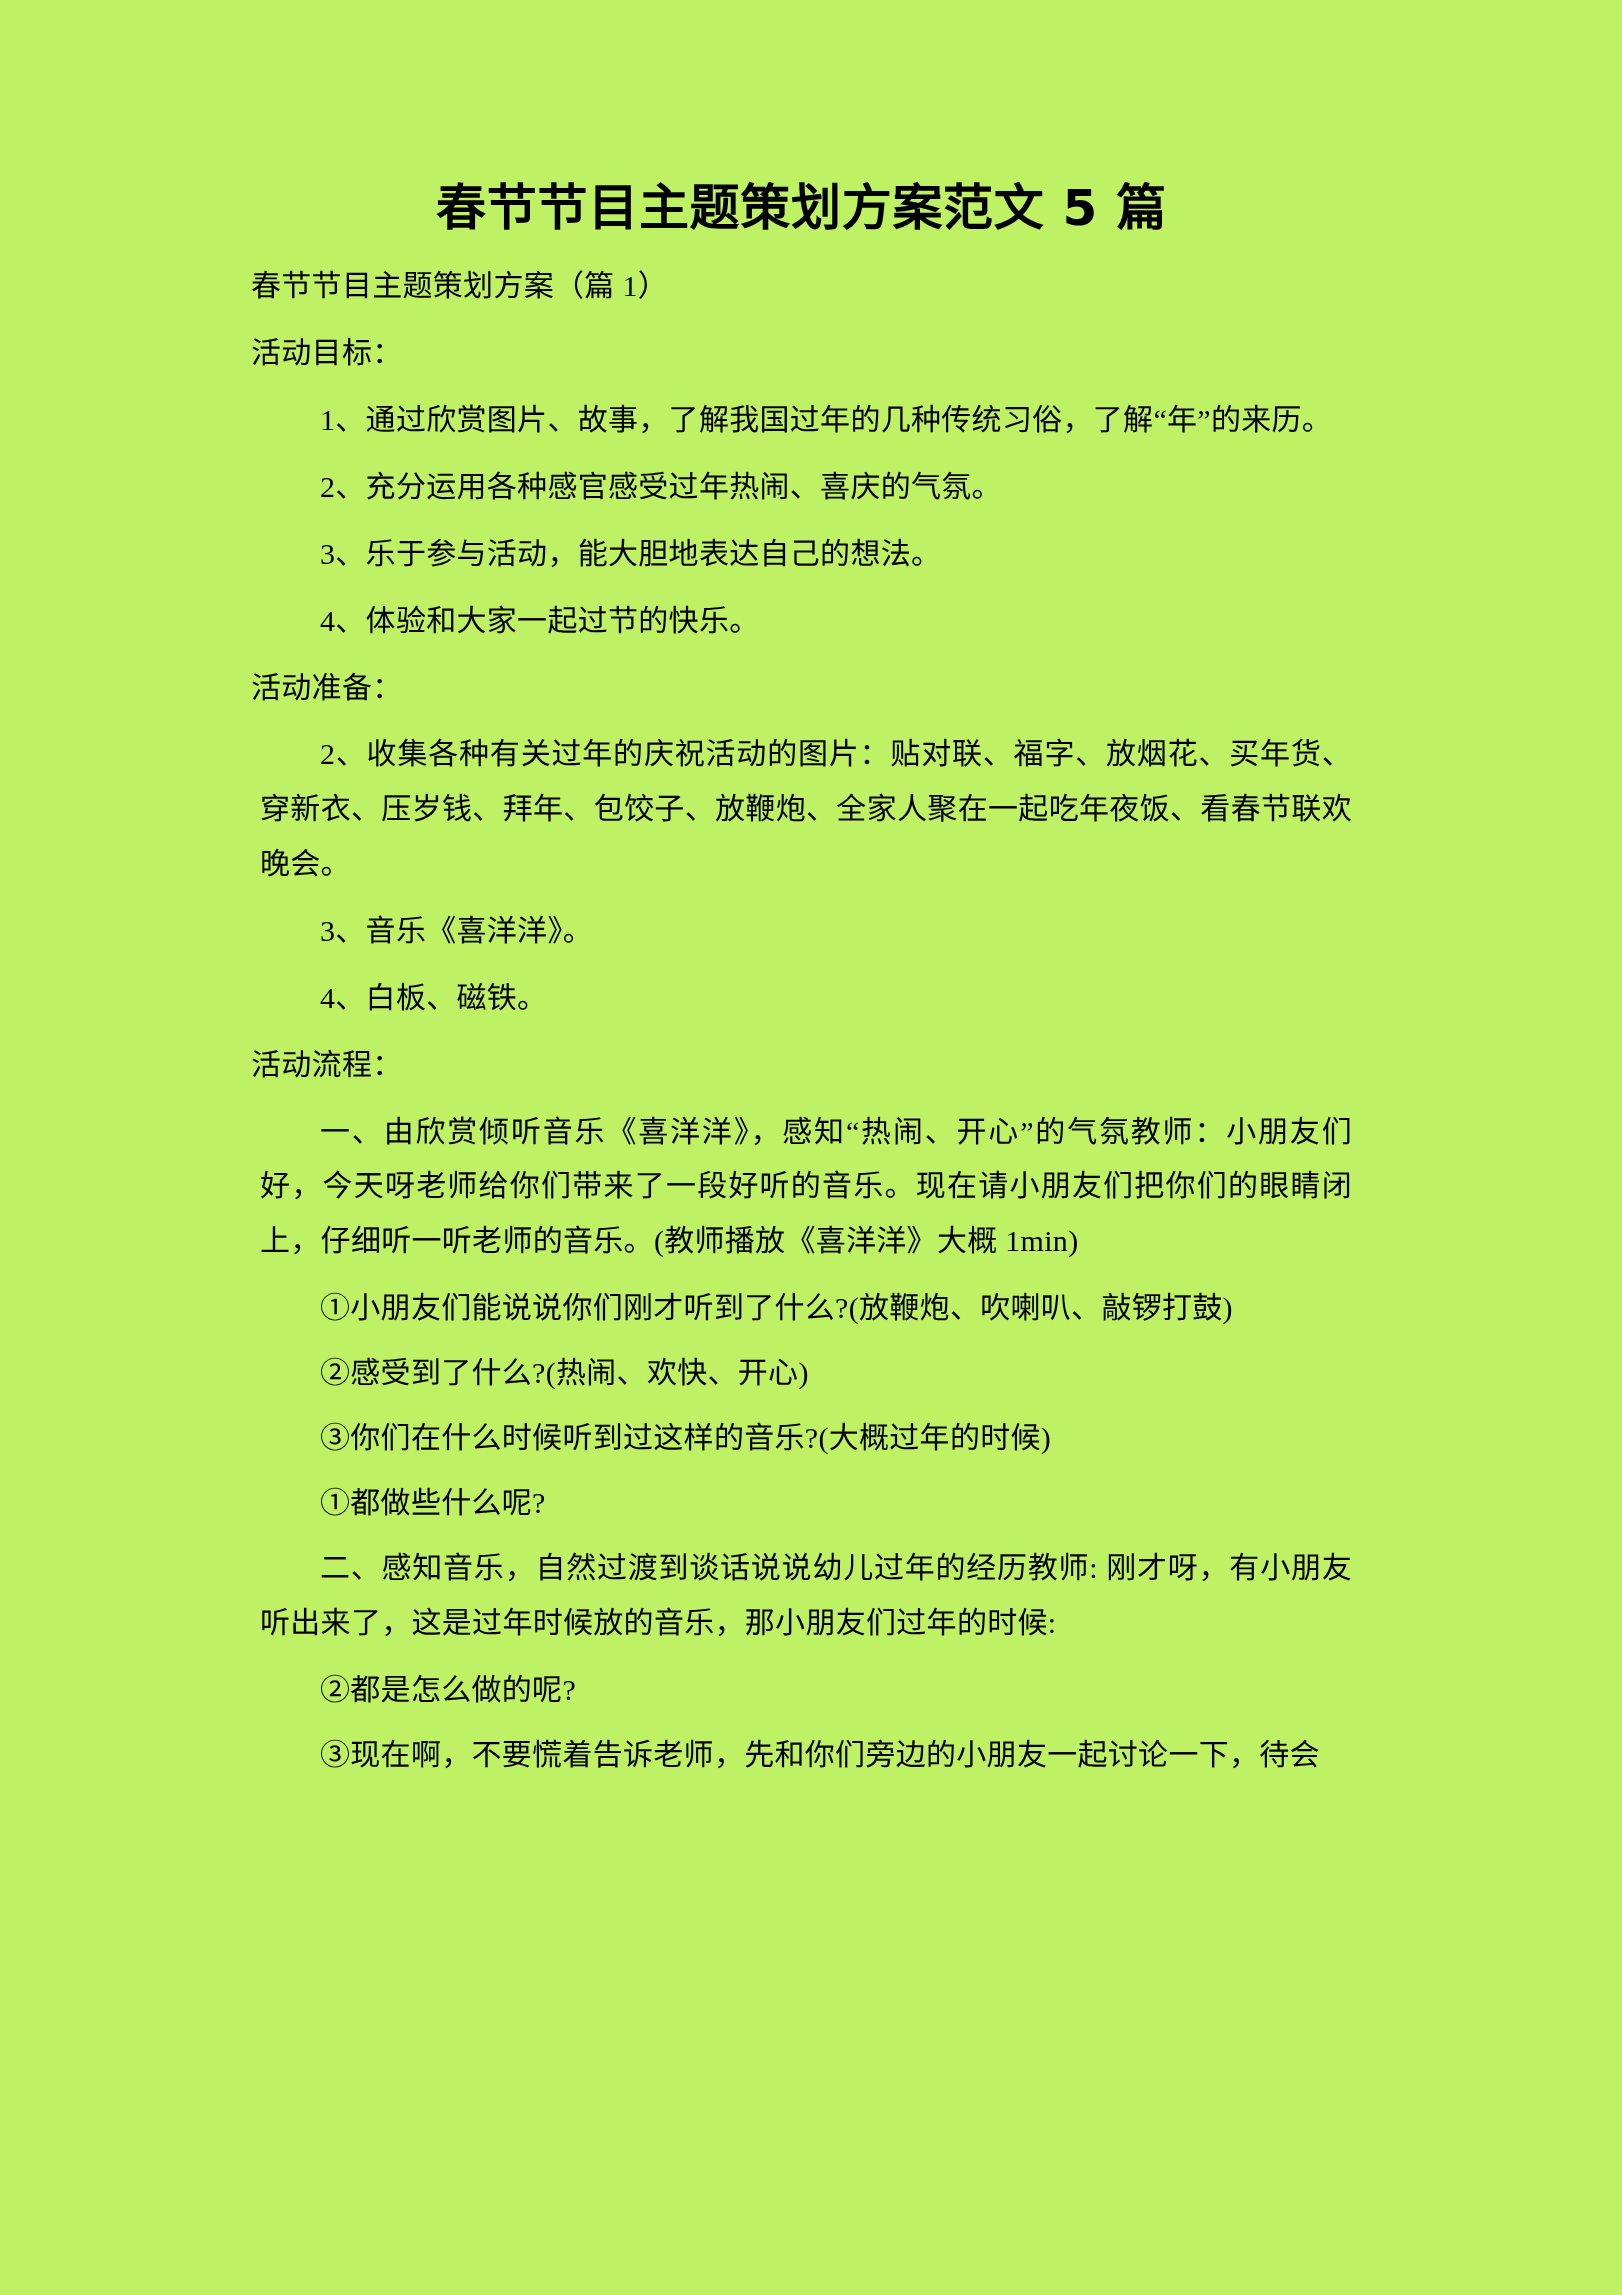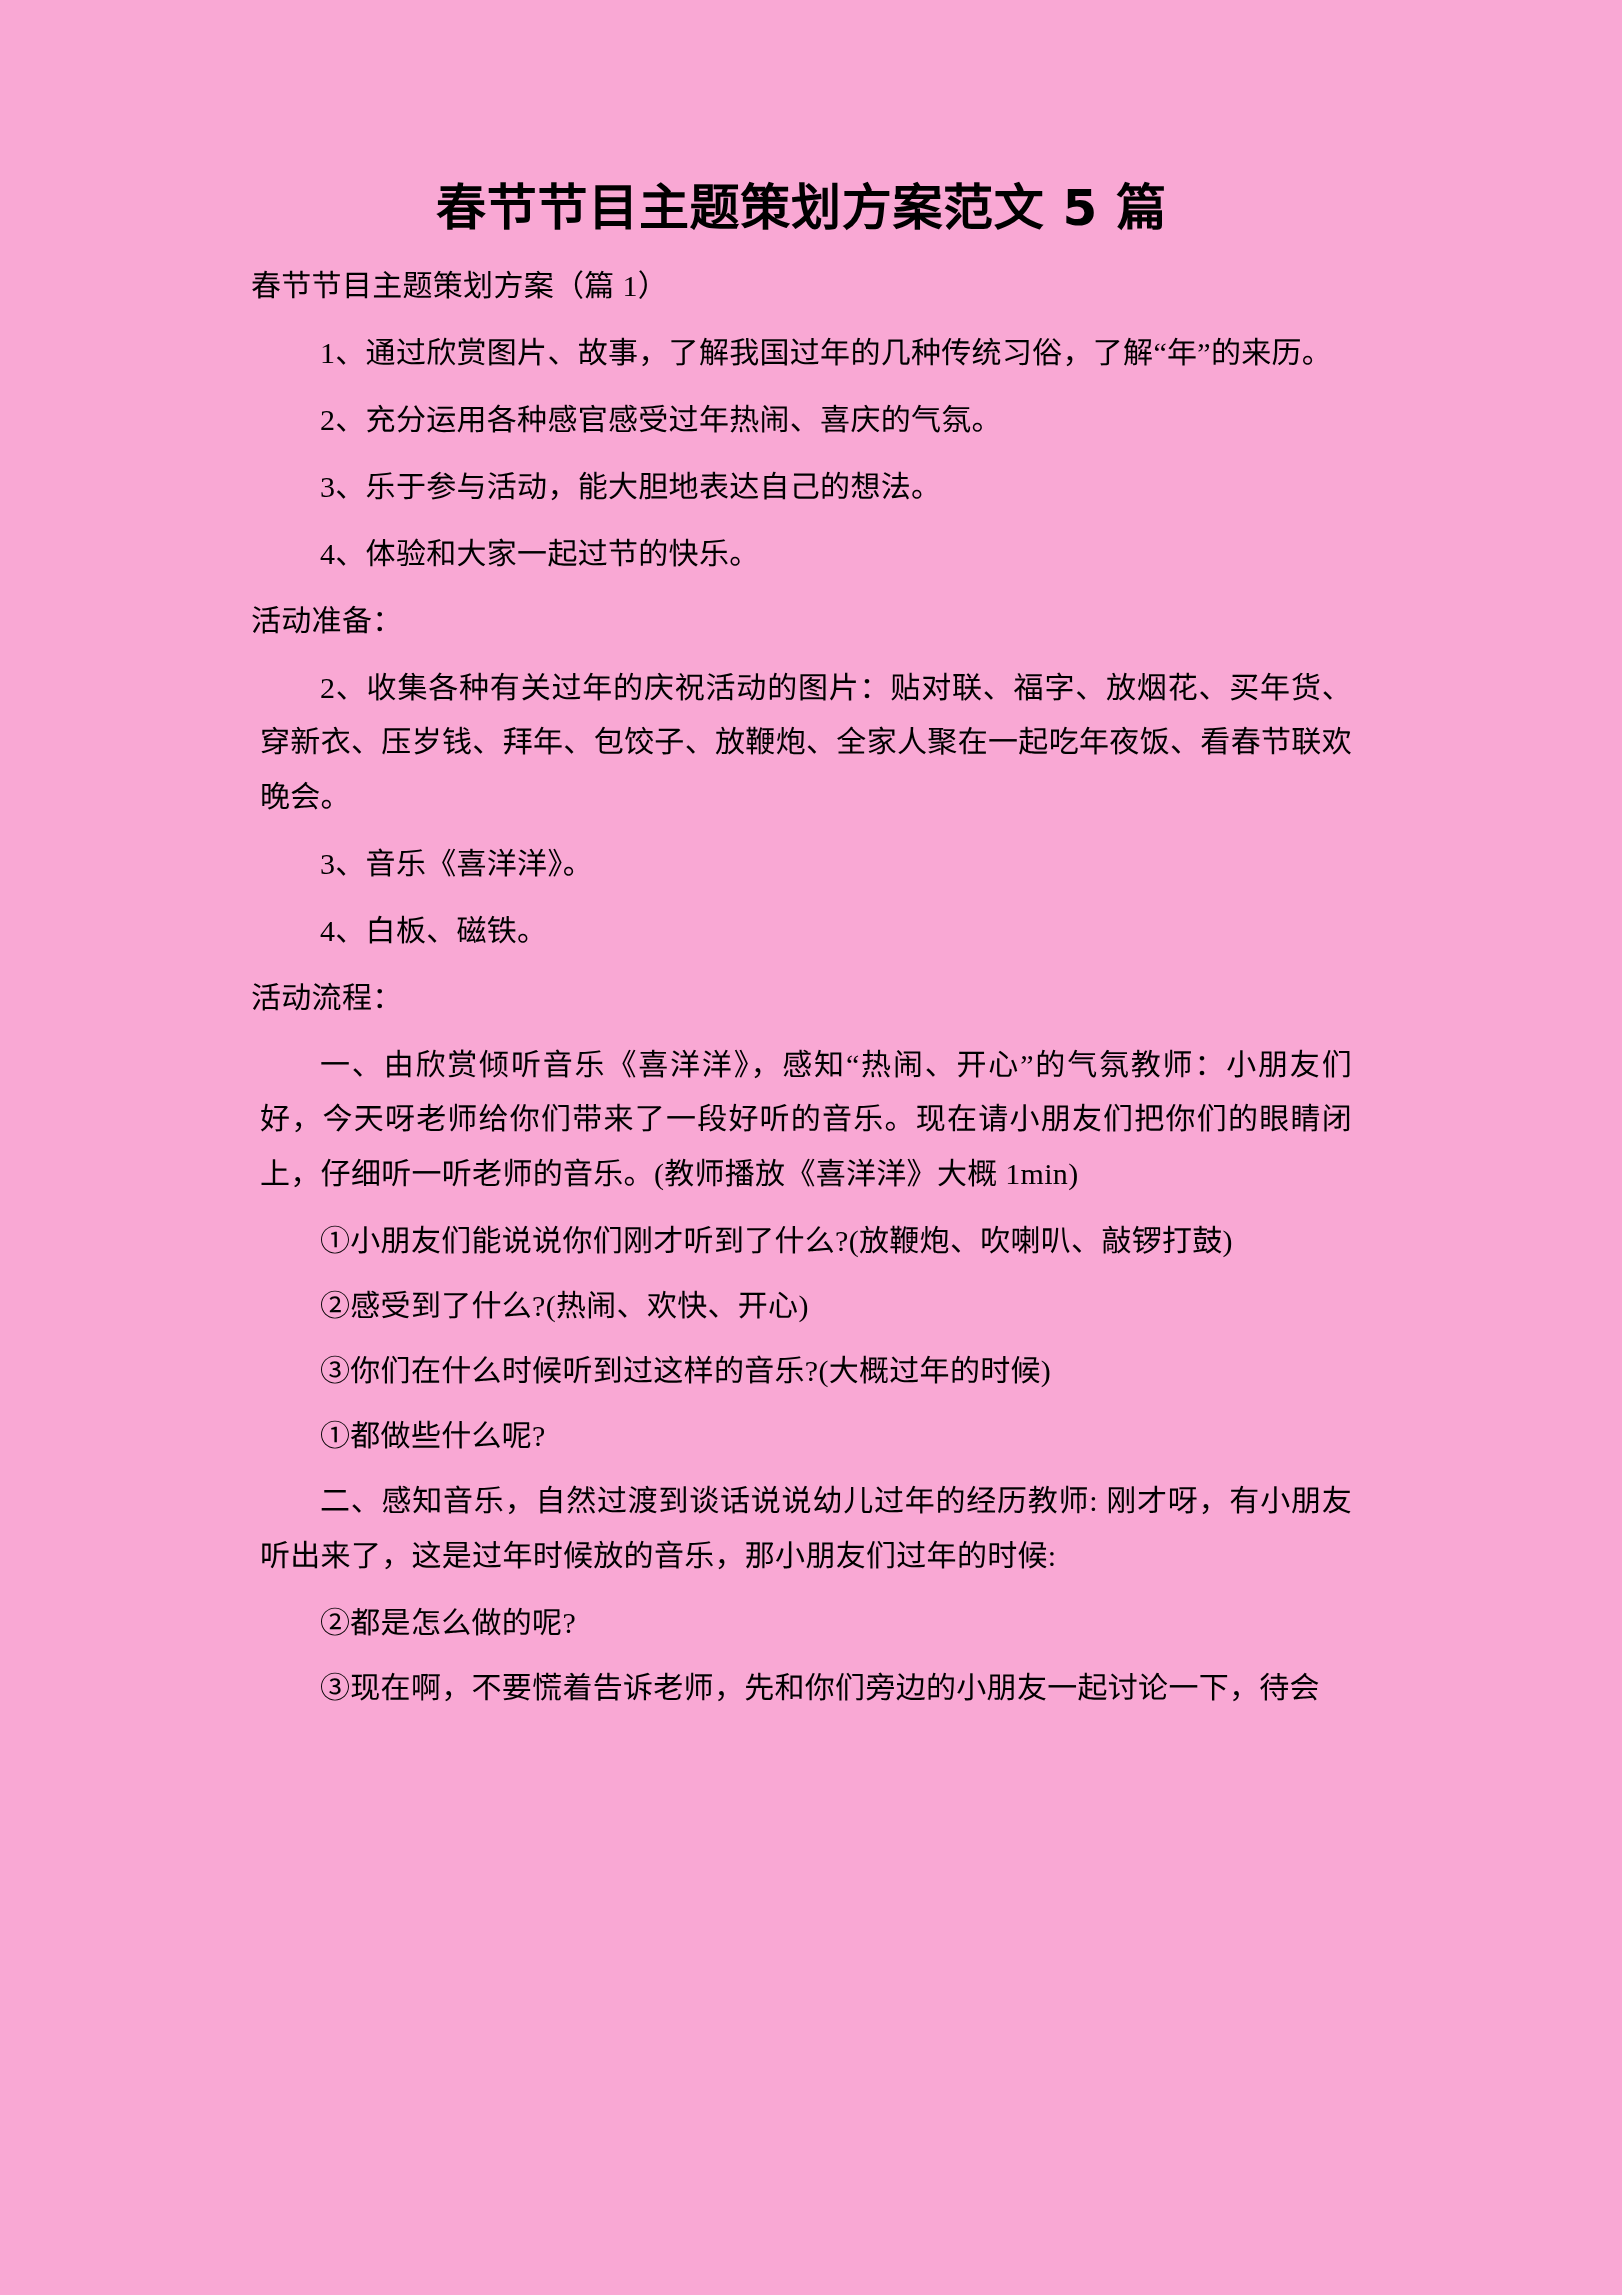--- a/index.html
+++ b/index.html
@@ -6,21 +6,21 @@
   html, body {
     margin: 0;
     padding: 0;
     background: #ffffff;
   }
 
   .page {
     position: relative;
     width: 1623px;
     height: 2295px;
-    background: #f9a8d4;
+    background: #bef264;
     box-sizing: border-box;
     overflow: hidden;
     font-family: "Liberation Serif", "DejaVu Serif", serif;
     color: #000000;
   }
 
   
   .content {
     position: absolute;
     left: 251px;
@@ -71,20 +71,21 @@
 </head>
 <body>
 
 <div class="page">
   <div class="content">
 
     <h1 class="doc-title">春节节目主题策划方案范文 5 篇</h1>
 
     <p class="para noindent">春节节目主题策划方案（篇 1）</p>
 
+    <p class="para noindent">活动目标：</p>
 
     <p class="para indent">1、通过欣赏图片、故事，了解我国过年的几种传统习俗，了解“年”的来历。</p>
 
     <p class="para indent">2、充分运用各种感官感受过年热闹、喜庆的气氛。</p>
 
     <p class="para indent">3、乐于参与活动，能大胆地表达自己的想法。</p>
 
     <p class="para indent">4、体验和大家一起过节的快乐。</p>
 
 

